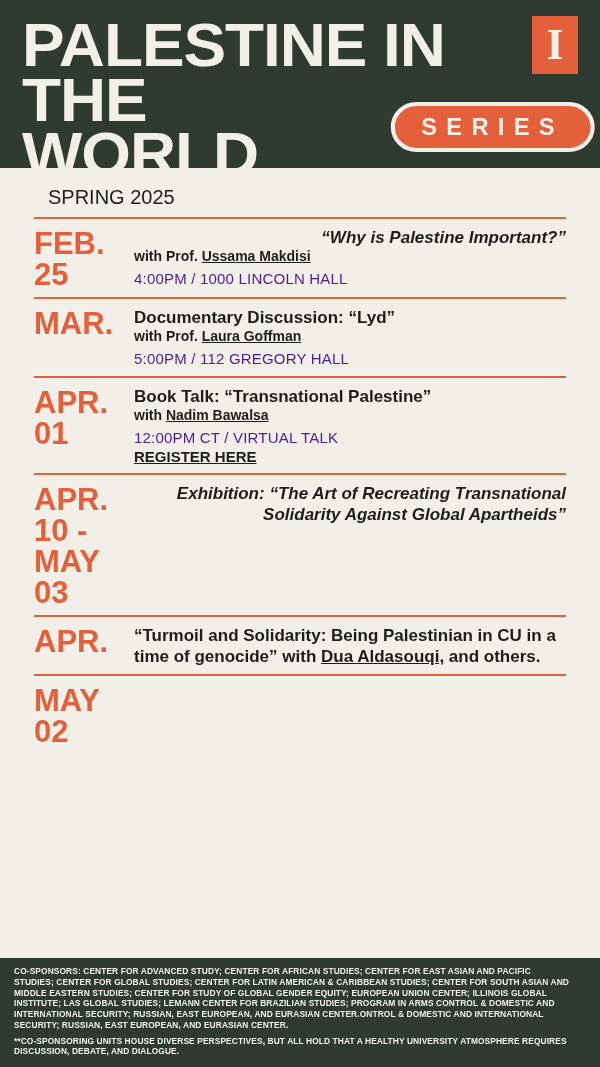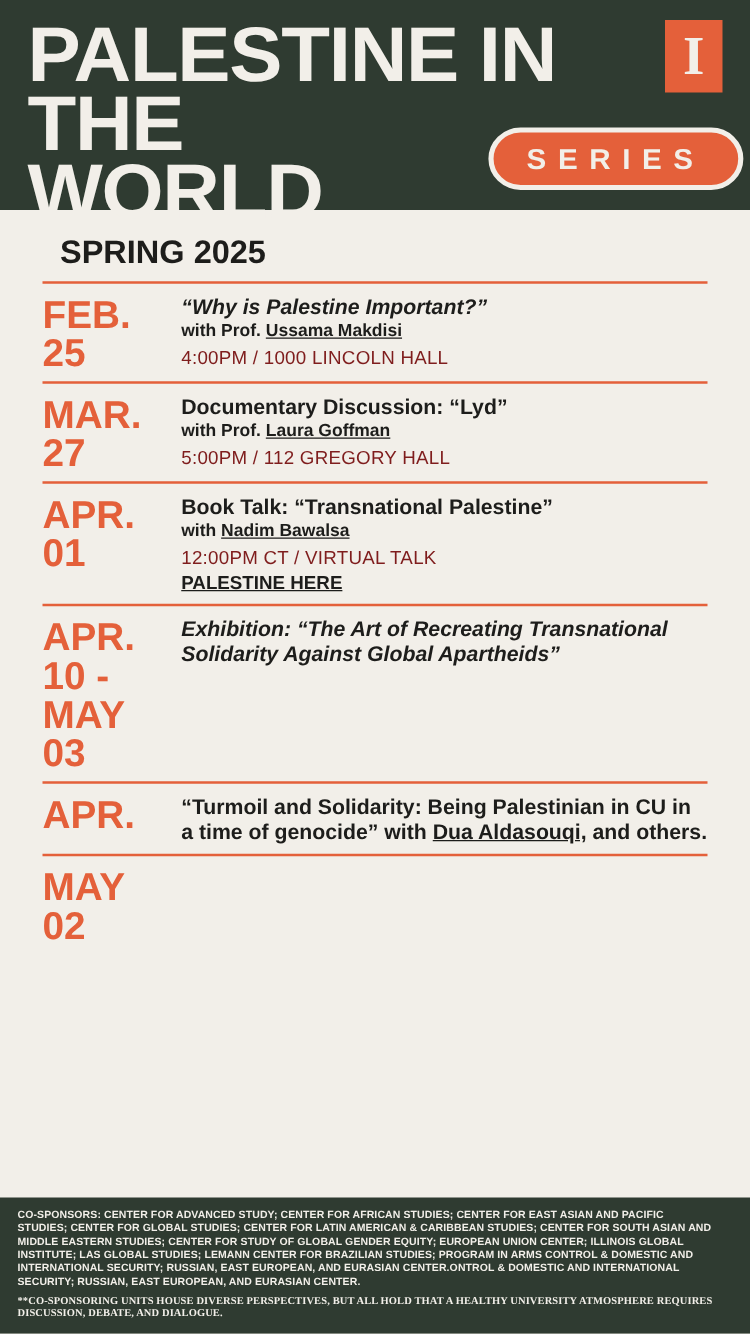--- a/index.html
+++ b/index.html
@@ -84,65 +84,65 @@
   }
 
   
   .body {
     flex: 1;
     padding: 14px 34px 0 34px;
     display: flex;
     flex-direction: column;
   }
   .season {
-    font-size: 26px;
-    font-weight: bold;
+    font-size: 20px;
+    font-weight: normal;
     color: #1d1d1b;
     letter-spacing: 0px;
     margin: 4px 0 8px 14px;
   }
   .rule {
     height: 2px;
     background: #e4603a;
     width: 100%;
   }
   .event {
     display: flex;
-    gap: 15px;
+    gap: 4px;
     padding: 7px 0 7px 0;
   }
   .date {
     width: 96px;
     flex: 0 0 96px;
     color: #e4603a;
     font-weight: bold;
     font-size: 31px;
     line-height: 1.0;
     text-transform: uppercase;
     padding-top: 2px;
   }
   .date .d-line { display: block; }
   .details { flex: 1; padding-top: 2px; }
   .ev-title {
     font-size: 17px;
     font-weight: bold;
     color: #1d1d1b;
     line-height: 1.2;
   }
-  .ev-title.ital { font-style: italic; }
+  .ev-title.ital { font-style: italic; text-align: right; }
   .ev-sub {
     font-size: 14px;
     font-weight: bold;
     color: #1d1d1b;
     line-height: 1.25;
   }
   .ul { text-decoration: underline; }
   .ev-meta {
     font-size: 15px;
-    color: #7f1d1d;
+    color: #4c1d95;
     line-height: 1.25;
     margin-top: 4px;
     letter-spacing: 0.2px;
   }
   .ev-link {
     font-size: 15px;
     font-weight: bold;
     color: #1d1d1b;
     text-decoration: underline;
     display: inline-block;
@@ -153,21 +153,21 @@
   .footer {
     background: #2f3b31;
     color: #f2efe9;
     padding: 8px 30px 10px 14px;
     font-size: 8.4px;
     font-weight: bold;
     line-height: 1.28;
     letter-spacing: 0.1px;
   }
   .footer p { margin-bottom: 5px; }
-  .footer p:last-child { margin-bottom: 0; font-family: Liberation Serif, serif; }
+  .footer p:last-child { margin-bottom: 0; }
 </style>
 </head>
 <body>
 
 <div class="poster">
 
   <div class="header">
     <div class="title-block">
       <div class="title-line">PALESTINE IN</div>
       <div class="title-line second">
@@ -195,40 +195,39 @@
         <div class="ev-title ital">“Why is Palestine Important?”</div>
         <div class="ev-sub"><span>with Prof. </span><span class="ul">Ussama Makdisi</span></div>
         <div class="ev-meta">4:00PM / 1000 LINCOLN HALL</div>
       </div>
     </div>
 
     <div class="rule"></div>
     <div class="event">
       <div class="date">
         <span class="d-line">MAR.</span>
-        <span class="d-line">27</span>
       </div>
       <div class="details">
         <div class="ev-title">Documentary  Discussion: “Lyd”</div>
         <div class="ev-sub"><span>with Prof. </span><span class="ul">Laura Goffman</span></div>
         <div class="ev-meta">5:00PM / 112 GREGORY HALL</div>
       </div>
     </div>
 
     <div class="rule"></div>
     <div class="event">
       <div class="date">
         <span class="d-line">APR.</span>
         <span class="d-line">01</span>
       </div>
       <div class="details">
         <div class="ev-title">Book Talk: “Transnational Palestine”</div>
         <div class="ev-sub"><span>with </span><span class="ul">Nadim Bawalsa</span></div>
         <div class="ev-meta">12:00PM CT / VIRTUAL TALK</div>
-        <a class="ev-link" href="#">PALESTINE HERE</a>
+        <a class="ev-link" href="#">REGISTER HERE</a>
       </div>
     </div>
 
     <div class="rule"></div>
     <div class="event">
       <div class="date">
         <span class="d-line">APR.</span>
         <span class="d-line">10 -</span>
         <span class="d-line">MAY</span>
         <span class="d-line">03</span>

